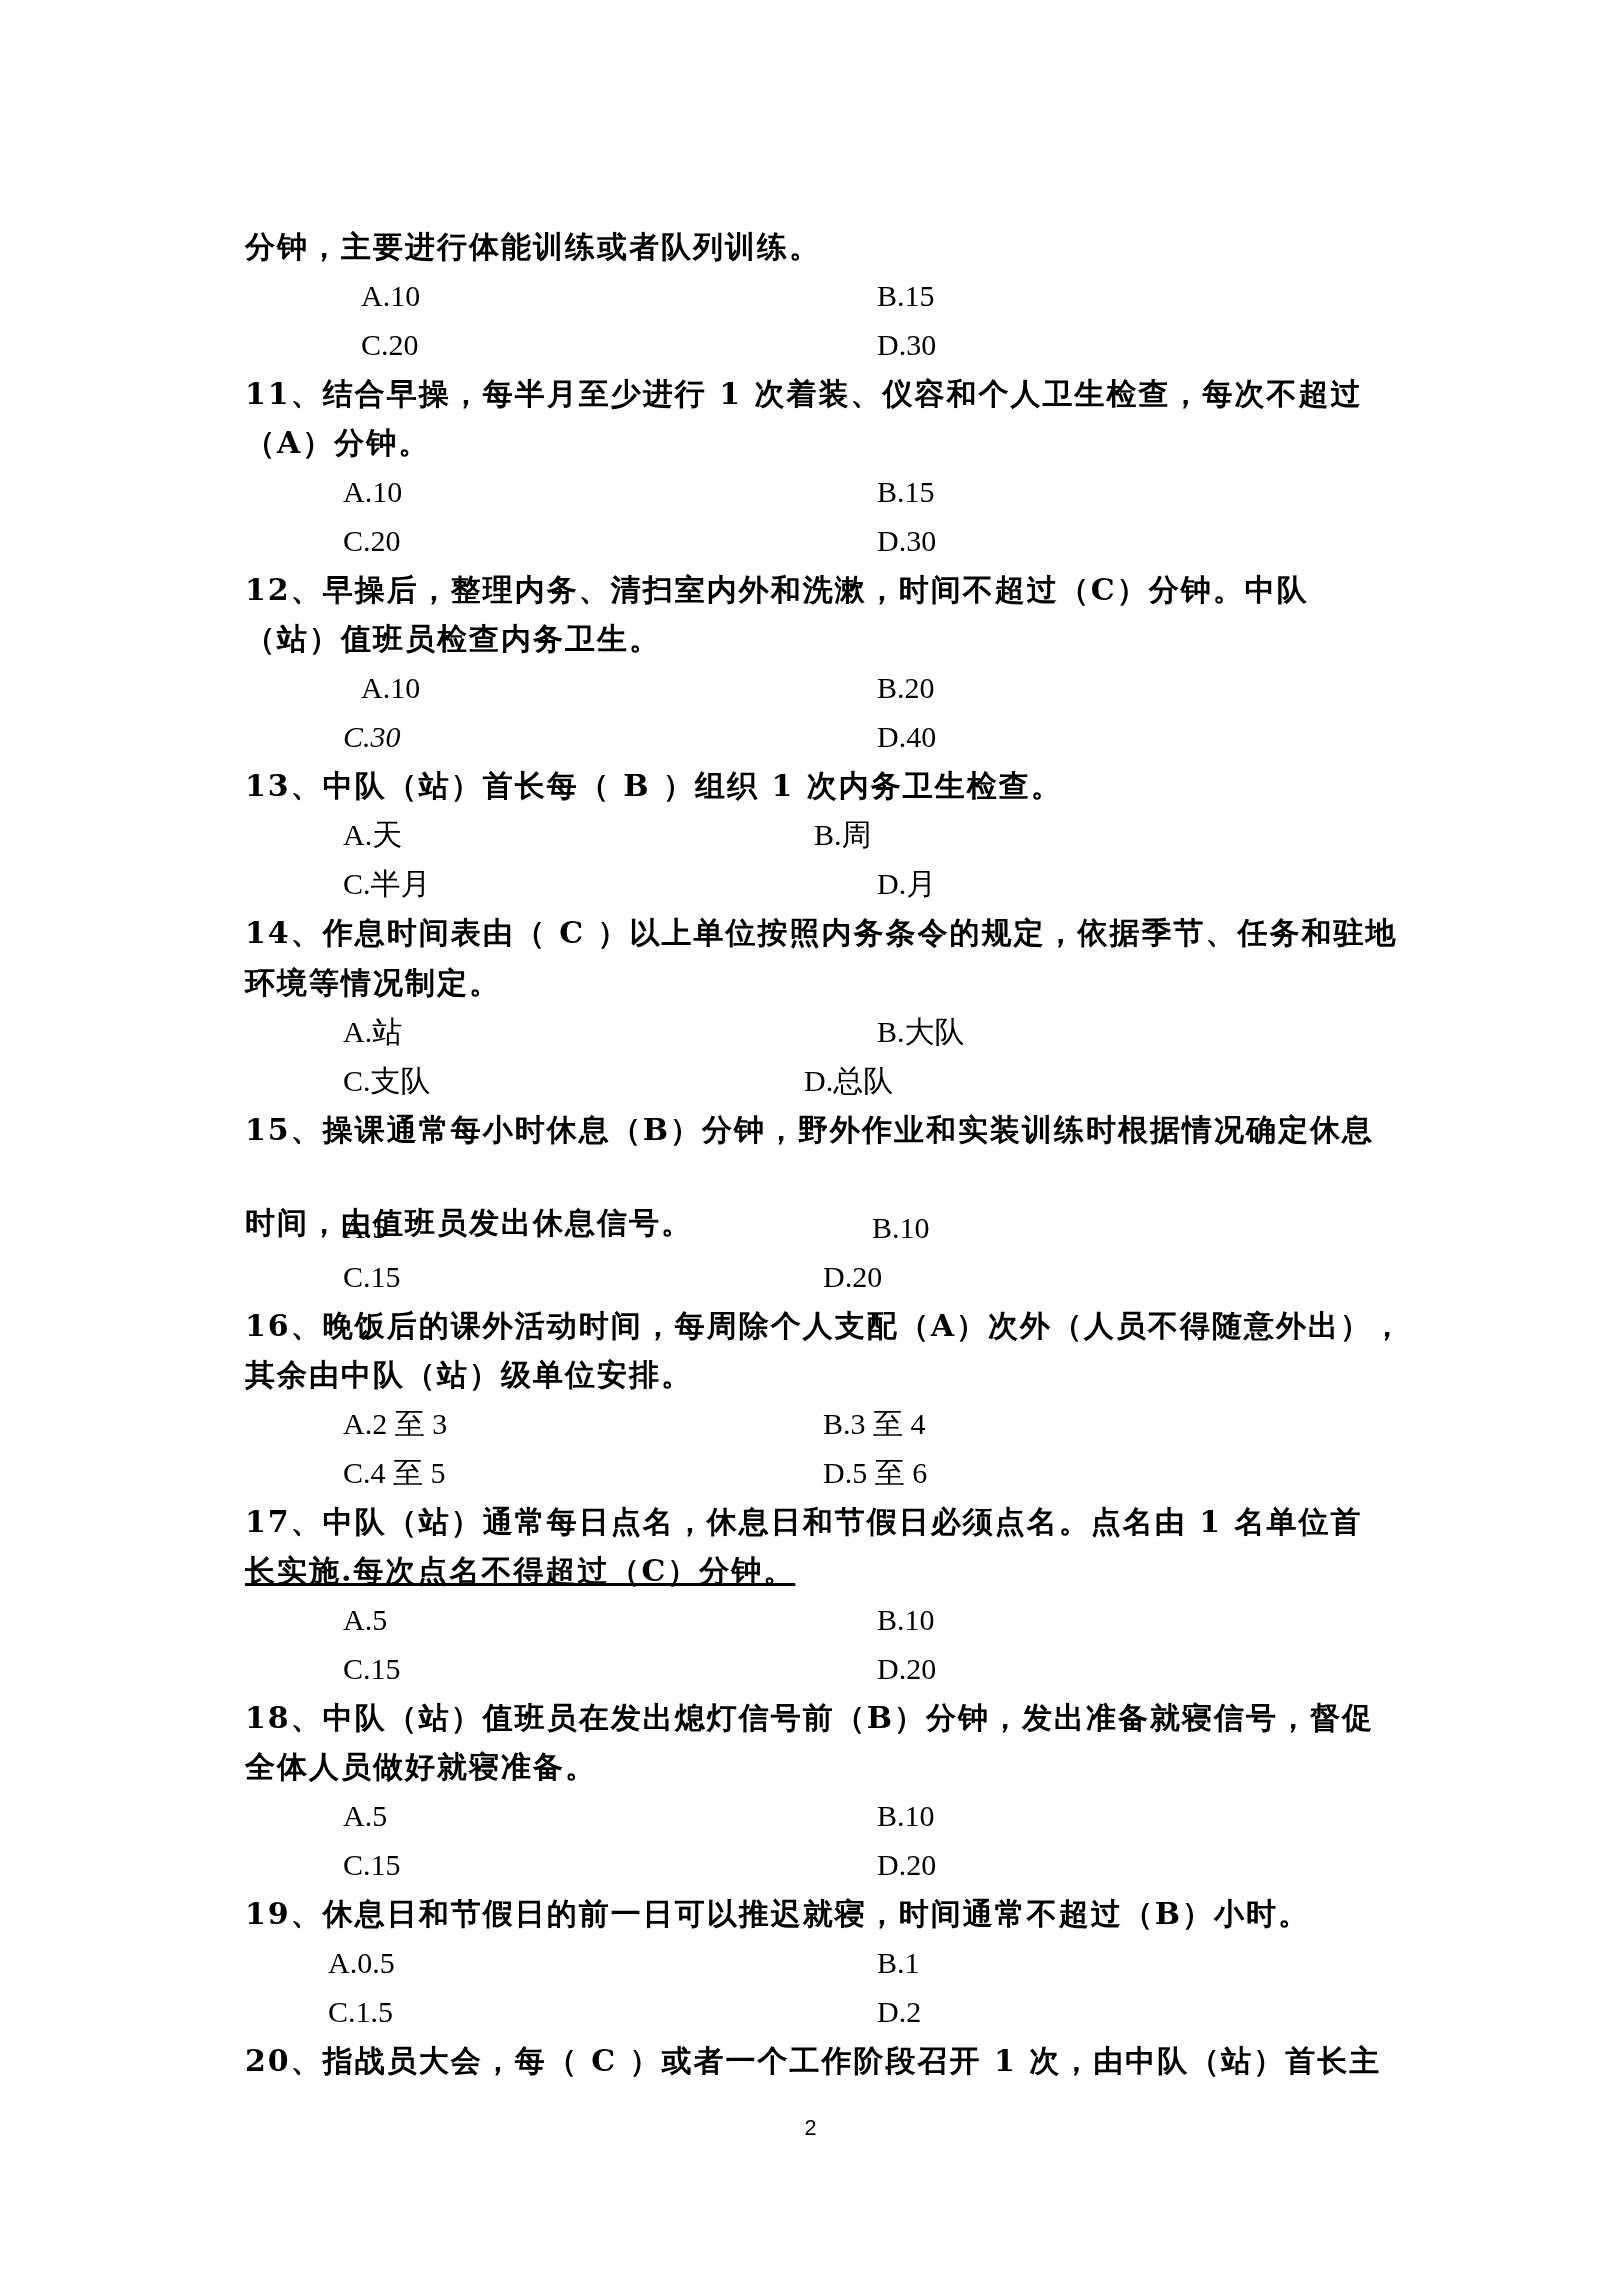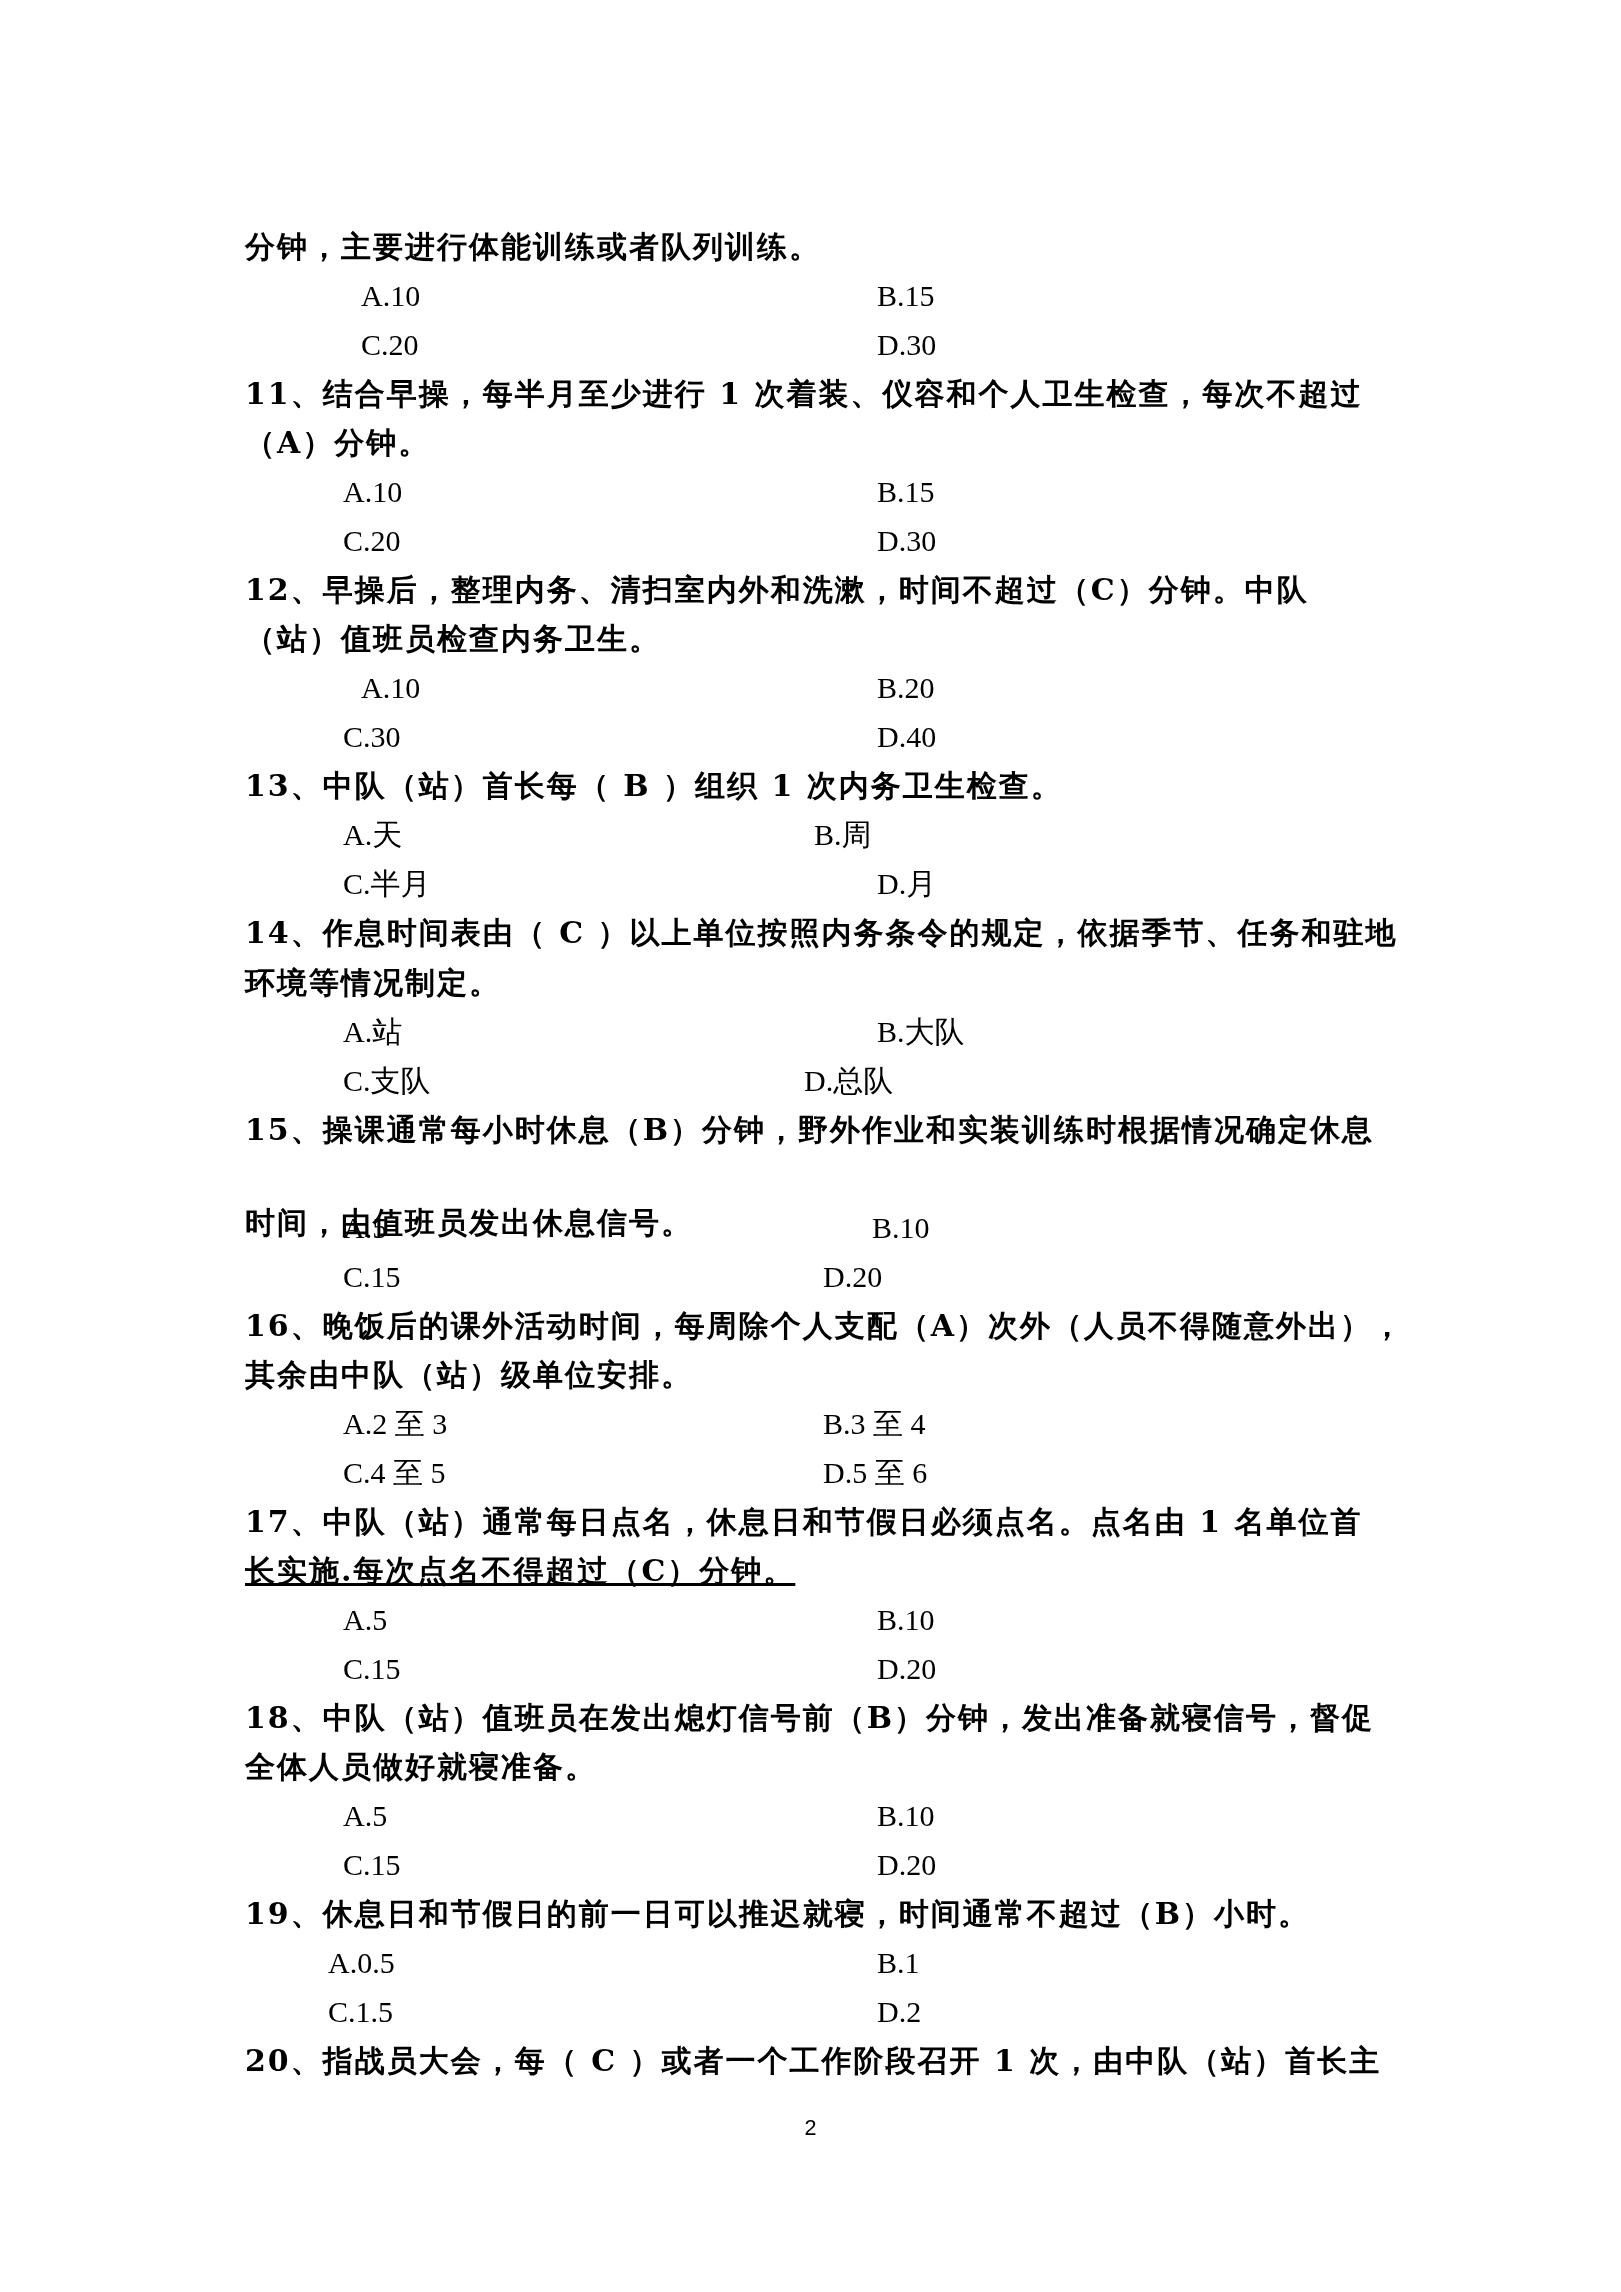--- a/index.html
+++ b/index.html
@@ -48,21 +48,21 @@
       <div class="opt" style="top: 276px; left: 361px;">A.10</div>
       <div class="opt" style="top: 276px; left: 877px;">B.15</div>
       <div class="opt" style="top: 325px; left: 361px;">C.20</div>
       <div class="opt" style="top: 325px; left: 877px;">D.30</div>
       <div class="opt" style="top: 472px; left: 343px;">A.10</div>
       <div class="opt" style="top: 472px; left: 877px;">B.15</div>
       <div class="opt" style="top: 521px; left: 343px;">C.20</div>
       <div class="opt" style="top: 521px; left: 877px;">D.30</div>
       <div class="opt" style="top: 668px; left: 361px;">A.10</div>
       <div class="opt" style="top: 668px; left: 877px;">B.20</div>
-      <div class="opt" style="top: 717px; left: 343px;">C.30</div>
+      <div class="opt" style="top: 717px; left: 343px; font-style: italic;">C.30</div>
       <div class="opt" style="top: 717px; left: 877px;">D.40</div>
       <div class="opt" style="top: 815px; left: 343px;">A.天</div>
       <div class="opt" style="top: 815px; left: 814px;">B.周</div>
       <div class="opt" style="top: 864px; left: 343px;">C.半月</div>
       <div class="opt" style="top: 864px; left: 877px;">D.月</div>
       <div class="opt" style="top: 1012px; left: 343px;">A.站</div>
       <div class="opt" style="top: 1012px; left: 877px;">B.大队</div>
       <div class="opt" style="top: 1061px; left: 343px;">C.支队</div>
       <div class="opt" style="top: 1061px; left: 804px;">D.总队</div>
       <div class="opt" style="top: 1208px; left: 343px;">A.5</div>

